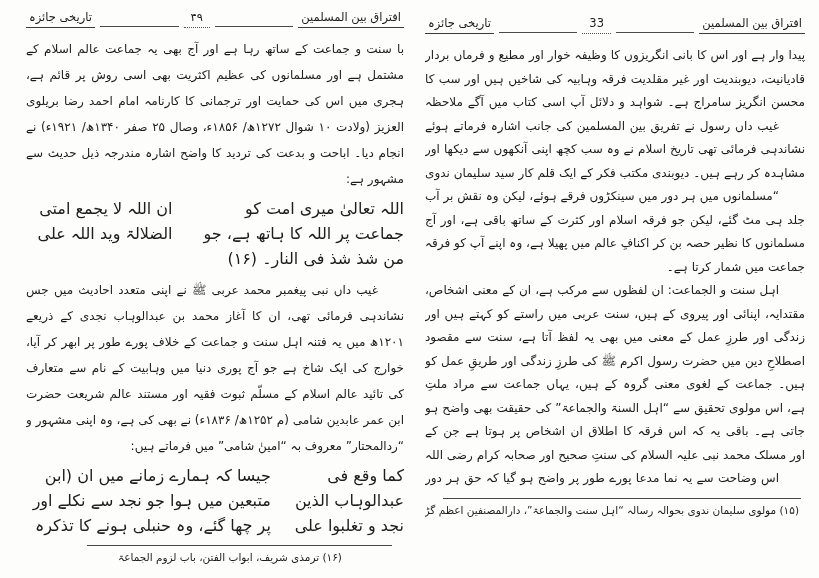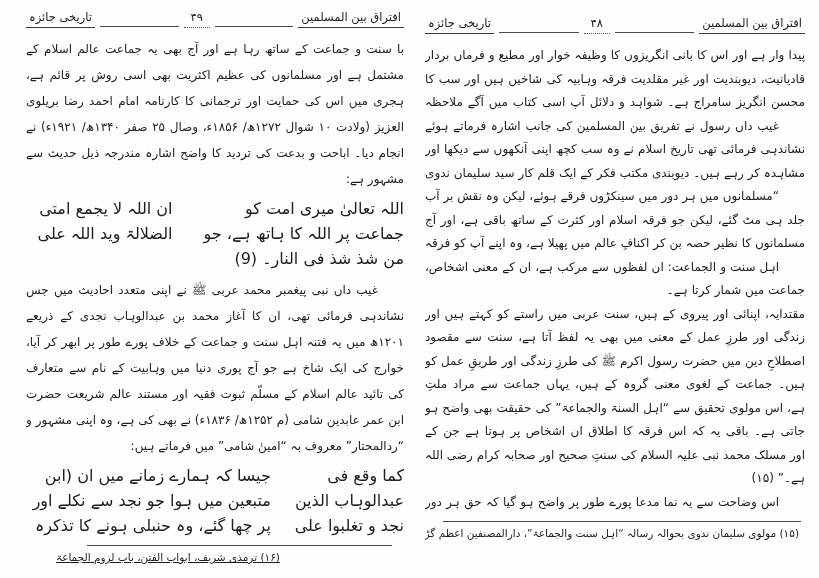--- a/index.html
+++ b/index.html
@@ -35,56 +35,55 @@
   .q1 .c-right{flex:0 0 57%;}
   .q1 .c-left{flex:1;}
   .q2 .c-right{flex:0 0 31%;}
   .q2 .c-left{flex:1;}
 
   
   .footrule{border:0;border-top:1.2px solid #474747;height:0;margin:7px 0 4px;}
   .page-left  .footrule{width:305px;margin-right:12px;}
   .page-right .footrule{width:358px;margin-right:4px;}
   .footnote{font-size:10.5px;line-height:15px;white-space:nowrap;overflow:hidden;}
-  .page-left  .footnote{text-align:left;padding-left:30px;text-decoration:underline;}
+  .page-left  .footnote{text-align:center;padding-left:30px;}
   .page-right .footnote{text-align:right;padding-right:6px;}
 </style>
 </head>
 <body>
 
 <div class="sheet">
 
   <div class="page page-right">
     <div class="hdr">
       <span class="hdr-title">افتراق بین المسلمین</span>
       <span class="hdr-rule"></span>
-      <span class="hdr-num">۴۸</span>
+      <span class="hdr-num">33</span>
       <span class="hdr-rule"></span>
       <span class="hdr-head">تاریخی جائزہ</span>
     </div>
 
     <div class="ln">پیدا وار ہے اور اس کا بانی انگریزوں کا وظیفہ خوار اور مطیع و فرماں بردار تھا۔ برصغیر میں</div>
     <div class="ln">قادیانیت، دیوبندیت اور غیر مقلدیت فرقہ وہابیہ کی شاخیں ہیں اور سب کا اصل محرک و</div>
     <div class="ln end">محسن انگریز سامراج ہے۔ شواہد و دلائل آپ اسی کتاب میں آگے ملاحظہ فرمائیں گے۔</div>
     <div class="ln ind">غیب داں رسول نے تفریق بین المسلمین کی جانب اشارہ فرماتے ہوئے جو</div>
     <div class="ln">نشاندہی فرمائی تھی تاریخ اسلام نے وہ سب کچھ اپنی آنکھوں سے دیکھا اور آج ہم بھی</div>
     <div class="ln end">مشاہدہ کر رہے ہیں۔ دیوبندی مکتب فکر کے ایک قلم کار سید سلیمان ندوی لکھتے ہیں:</div>
     <div class="ln ind">“مسلمانوں میں ہر دور میں سینکڑوں فرقے ہوئے، لیکن وہ نقش بر آب تھے</div>
     <div class="ln">جلد ہی مٹ گئے، لیکن جو فرقہ اسلام اور کثرت کے ساتھ باقی ہے، اور آج</div>
     <div class="ln">مسلمانوں کا نظیر حصہ بن کر اکنافِ عالم میں پھیلا ہے، وہ اپنے آپ کو فرقہ اہل سنت و</div>
+    <div class="ln end">جماعت میں شمار کرتا ہے۔</div>
     <div class="ln ind">اہل سنت و الجماعت: ان لفظوں سے مرکب ہے، ان کے معنی اشخاص،</div>
-    <div class="ln end">جماعت میں شمار کرتا ہے۔</div>
     <div class="ln">مقتدایہ، اپنائی اور پیروی کے ہیں، سنت عربی میں راستے کو کہتے ہیں اور عادت، روشِ</div>
     <div class="ln">زندگی اور طرزِ عمل کے معنی میں بھی یہ لفظ آتا ہے، سنت سے مقصود عام سنت نہیں بلکہ</div>
     <div class="ln">اصطلاحِ دین میں حضرت رسول اکرم ﷺ کی طرزِ زندگی اور طریقِ عمل کو کہتے</div>
     <div class="ln">ہیں۔ جماعت کے لغوی معنی گروہ کے ہیں، یہاں جماعت سے مراد ملتِ محمدیہ</div>
     <div class="ln">ہے، اس مولوی تحقیق سے “اہل السنۃ والجماعۃ” کی حقیقت بھی واضح ہو</div>
     <div class="ln">جاتی ہے۔ باقی یہ کہ اس فرقہ کا اطلاق ان اشخاص پر ہوتا ہے جن کے اعتقادات، اقوال</div>
     <div class="ln">اور مسلک محمد نبی علیہ السلام کی سنتِ صحیح اور صحابہ کرام رضی اللہ عنہم کے اثرِ مبارک</div>
-    <div class="ln end">ہے۔” (۱۵)</div>
     <div class="ln ind">اس وضاحت سے یہ نما مدعا پورے طور پر واضح ہو گیا کہ حق ہر دور میں</div>
 
     <hr class="footrule">
     <div class="footnote">(۱۵) مولوی سلیمان ندوی بحوالہ رسالہ “اہل سنت والجماعۃ”، دارالمصنفین اعظم گڑھ، ص: ۲</div>
   </div>
 
   <div class="page page-left">
     <div class="hdr">
       <span class="hdr-title">افتراق بین المسلمین</span>
       <span class="hdr-rule"></span>
@@ -103,21 +102,21 @@
     <div class="quote q1">
       <div class="qrow">
         <div class="qcell c-right">اللہ تعالیٰ میری امت کو گمراہی پر جمع نہیں فرمائے گا،</div>
         <div class="qcell c-left">ان اللہ لا یجمع امتی علی</div>
       </div>
       <div class="qrow">
         <div class="qcell c-right">جماعت پر اللہ کا ہاتھ ہے، جو جماعت سے</div>
         <div class="qcell c-left">الضلالۃ وید اللہ علی الجماعۃ و</div>
       </div>
       <div class="qrow">
-        <div class="qcell c-left">من شذ شذ فی النار۔ (9)</div>
+        <div class="qcell c-left">من شذ شذ فی النار۔ (۱۶)</div>
       </div>
     </div>
 
     <div class="ln ind">غیب داں نبی پیغمبر محمد عربی ﷺ نے اپنی متعدد احادیث میں جس فتنۂ نجد کی</div>
     <div class="ln">نشاندہی فرمائی تھی، ان کا آغاز محمد بن عبدالوہاب نجدی کے ذریعے ۱۱۱۱ھ میں ہوا اور</div>
     <div class="ln">۱۲۰۱ھ میں یہ فتنہ اہل سنت و جماعت کے خلاف پورے طور پر ابھر کر آیا، یہ فرقہ</div>
     <div class="ln">خوارج کی ایک شاخ ہے جو آج پوری دنیا میں وہابیت کے نام سے متعارف ہے۔ ان</div>
     <div class="ln">کی تائید عالم اسلام کے مسلّم ثبوت فقیہ اور مستند عالم شریعت حضرت علامہ سید محمد امین</div>
     <div class="ln">ابن عمر عابدین شامی (م ۱۲۵۲ھ/ ۱۸۳۶ء) نے بھی کی ہے، وہ اپنی مشہور و ممتاز کتاب</div>
     <div class="ln end">“ردالمحتار” معروف بہ “امینٰ شامی” میں فرماتے ہیں:</div>

